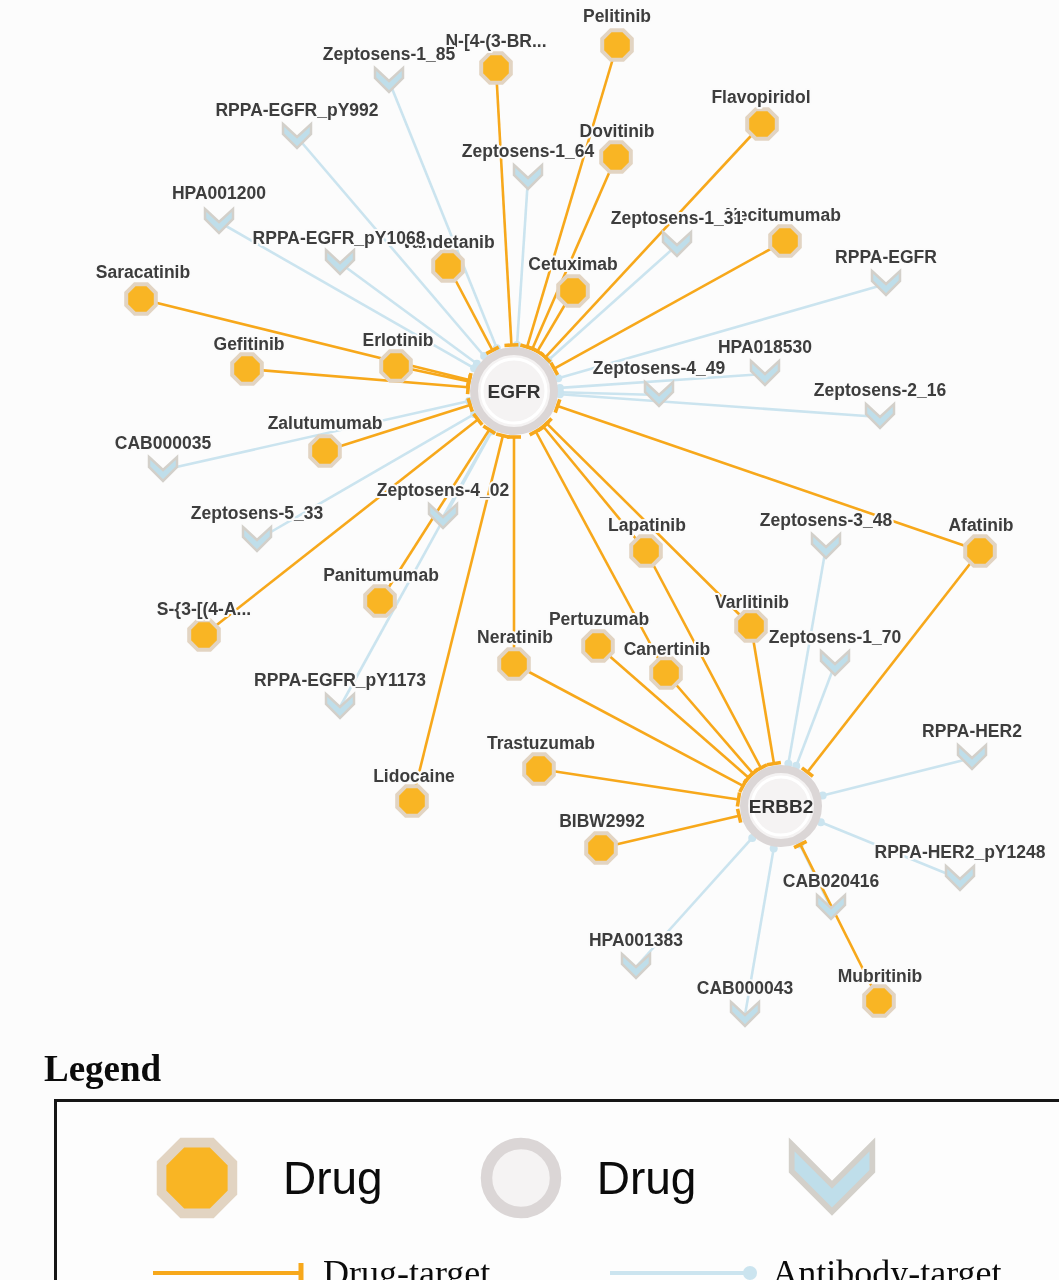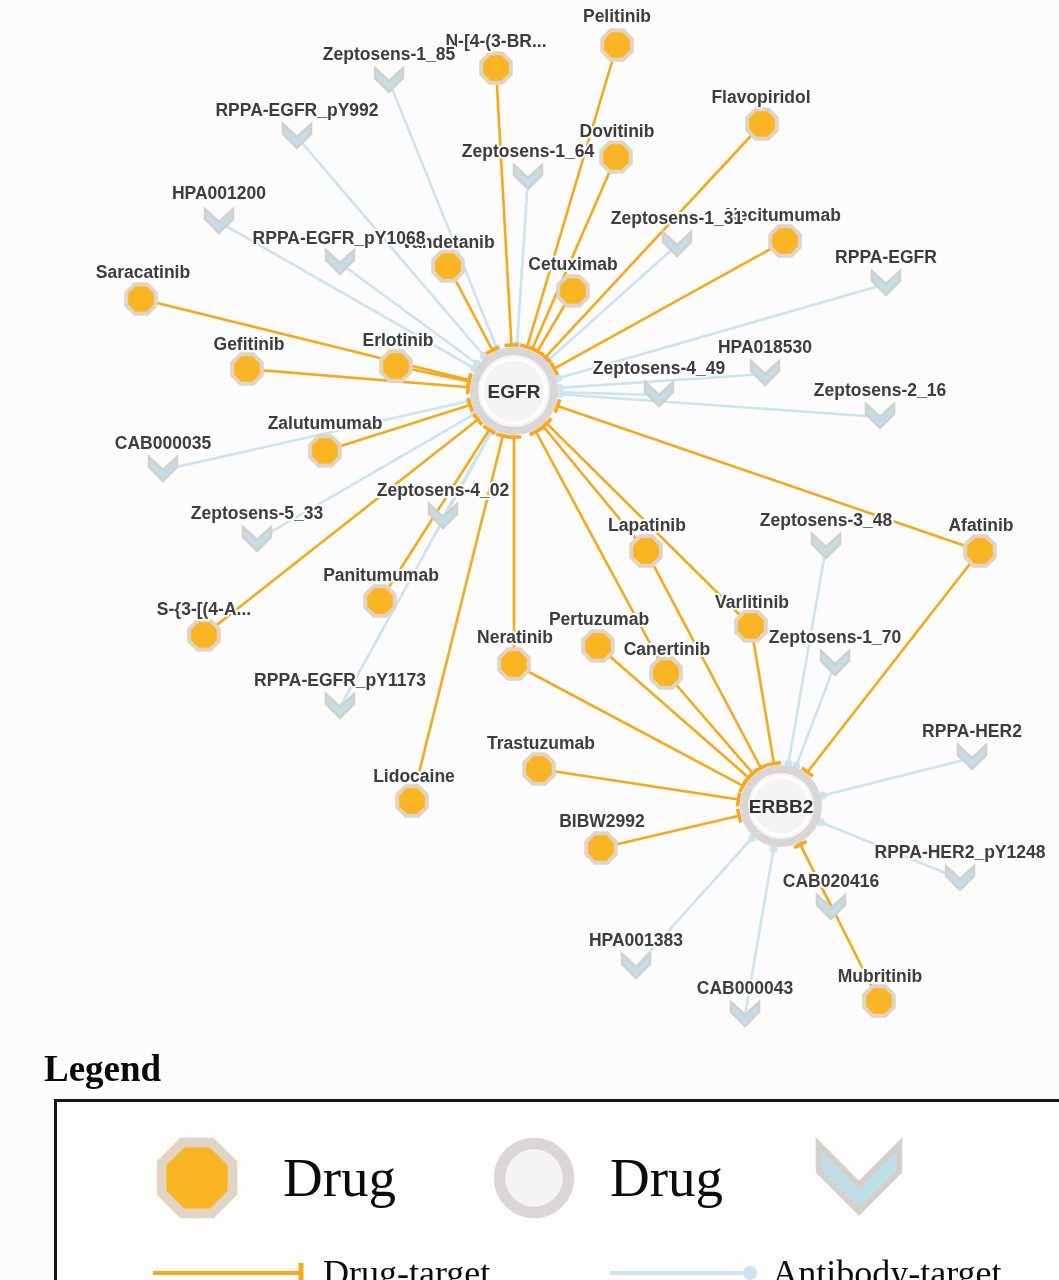--- a/index.html
+++ b/index.html
@@ -22,21 +22,21 @@
 
   
   .legend{position:absolute;left:0;top:988;width:1059px;}
   .legend-heading{font-family:"Liberation Serif",serif;font-weight:bold;font-size:37px;
                   color:#0b0b0b;line-height:1.1;}
   .legend-box{margin:9px 10px 0 10px;height:224px;border:3px solid #161616;background:#FDFDFD;
               box-sizing:border-box;}
   .legend-row{display:flex;align-items:center;}
   .nodes-row{margin-top:28px;}
   .edges-row{margin-top:26px;}
-  .legend-item-label{font-family:Liberation Serif, serif;font-size:55px;color:#0b0b0b;}
+  .legend-item-label{font-family:Liberation Sans, sans-serif;font-size:46px;color:#0b0b0b;}
   .legend-edge-label{font-family:"Liberation Serif",serif;font-size:36px;color:#0b0b0b;}
   .legend-oct{fill:var(--drug-fill);stroke:var(--drug-stroke);stroke-width:10;}
   .legend-circ{fill:var(--gene-fill);stroke:var(--gene-stroke);stroke-width:12;}
   .legend-chev{fill:var(--antibody-fill);stroke:var(--antibody-stroke);stroke-width:6;}
   .legend-dline{stroke:var(--drug-edge);stroke-width:4;}
   .legend-dtee{stroke:var(--drug-edge);stroke-width:5;}
   .legend-aline{stroke:var(--antibody-edge);stroke-width:4;}
   .legend-adot{fill:var(--antibody-edge);}
   .ml92{margin-left:92px;} .ml88{margin-left:88px;} .ml38{margin-left:38px;}
   .ml30{margin-left:30px;} .ml26{margin-left:26px;} .ml12{margin-left:12px;} .ml116{margin-left:116px;}

